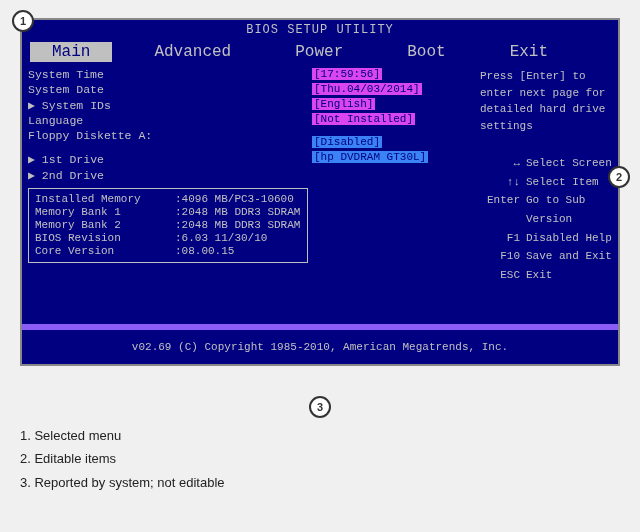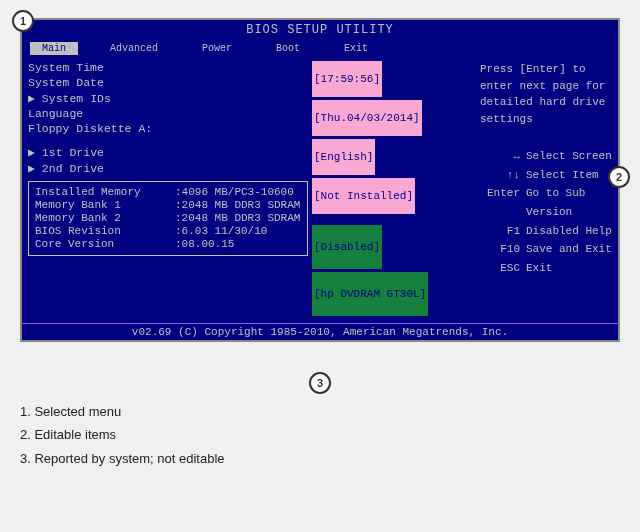--- a/index.html
+++ b/index.html
@@ -74,22 +74,22 @@
       letter-spacing: 1px;
     }
     .bios-menu-bar {
       display: flex;
       background: #000080;
       padding: 2px 8px;
       gap: 20px;
     }
     .bios-menu-item {
       color: #c0c0c0;
-      padding: 1px 12px;
-      font-size: 10px;
+      padding: 1px 22px;
+      font-size: 16px;
     }
     .bios-menu-item.active {
       background: #c0c0c0;
       color: #000080;
     }
     .bios-content {
       display: flex;
       padding: 4px 6px;
       gap: 4px;
       min-height: 260px;
@@ -159,23 +159,23 @@
     .key-sym {
       min-width: 40px;
       color: #c0c0c0;
       text-align: right;
     }
     .key-desc {
       color: #c0c0c0;
     }
     .bios-footer {
       background: #000080;
-      border-top: 1px solid #8b5cf6;
+      border-top: 6px solid #8b5cf6;
       text-align: center;
-      padding: 2px;
+      padding: 11px;
       color: #c0c0c0;
       font-size: 11px;
     }
     .legend {
       margin-top: 58px;
       width: 600px;
       font-size: 13px;
       color: #222;
       line-height: 1.8;
     }
@@ -184,29 +184,29 @@
       align-items: flex-start;
       gap: 4px;
     }
     .middle-value-block {
       font-size: 11px;
     }
     .mv-row {
       margin-bottom: 3px;
     }
     .mv-highlighted {
-      background: #f9a8d4;
+      background: #d946ef;
       color: #000080;
-      padding: 12px 2px;
+      padding: 0 2px;
       display: inline-block;
     }
     .mv-disabled {
-      background: #15803d;
+      background: #3b82f6;
       color: #000080;
-      padding: 16px 2px;
+      padding: 0 2px;
       display: inline-block;
     }
   </style>
 </head>
 <body>
 
 <div class="outer-wrapper">
   <div class="screen-container">
 
     <div class="badge badge-1">

